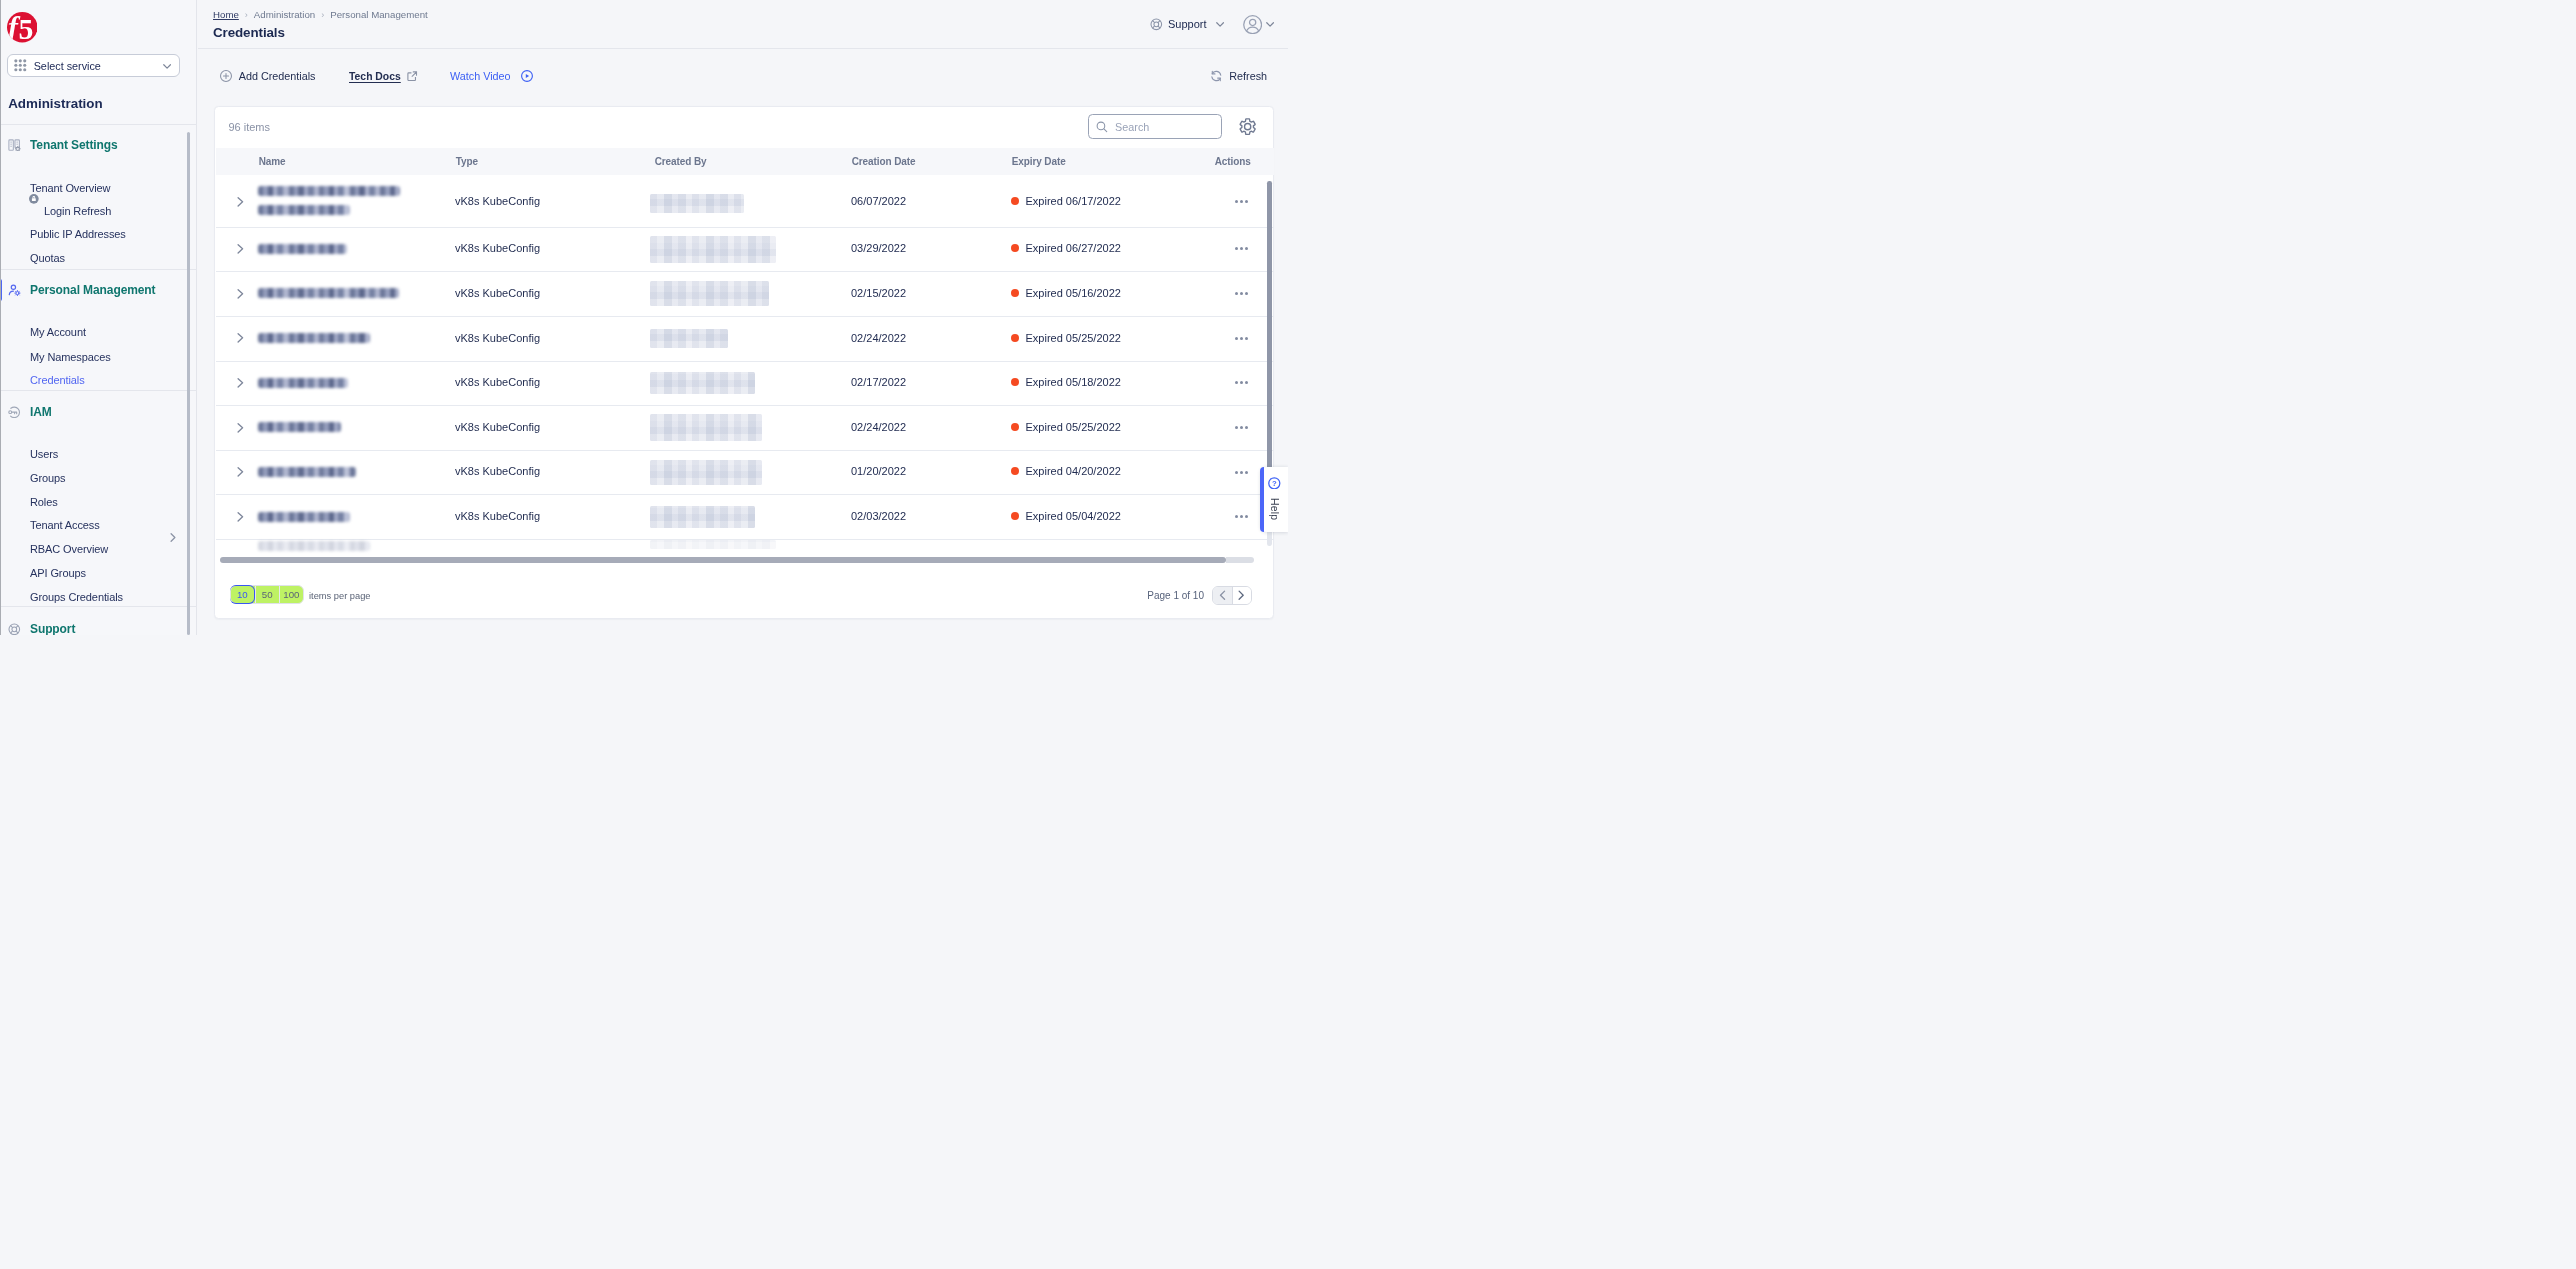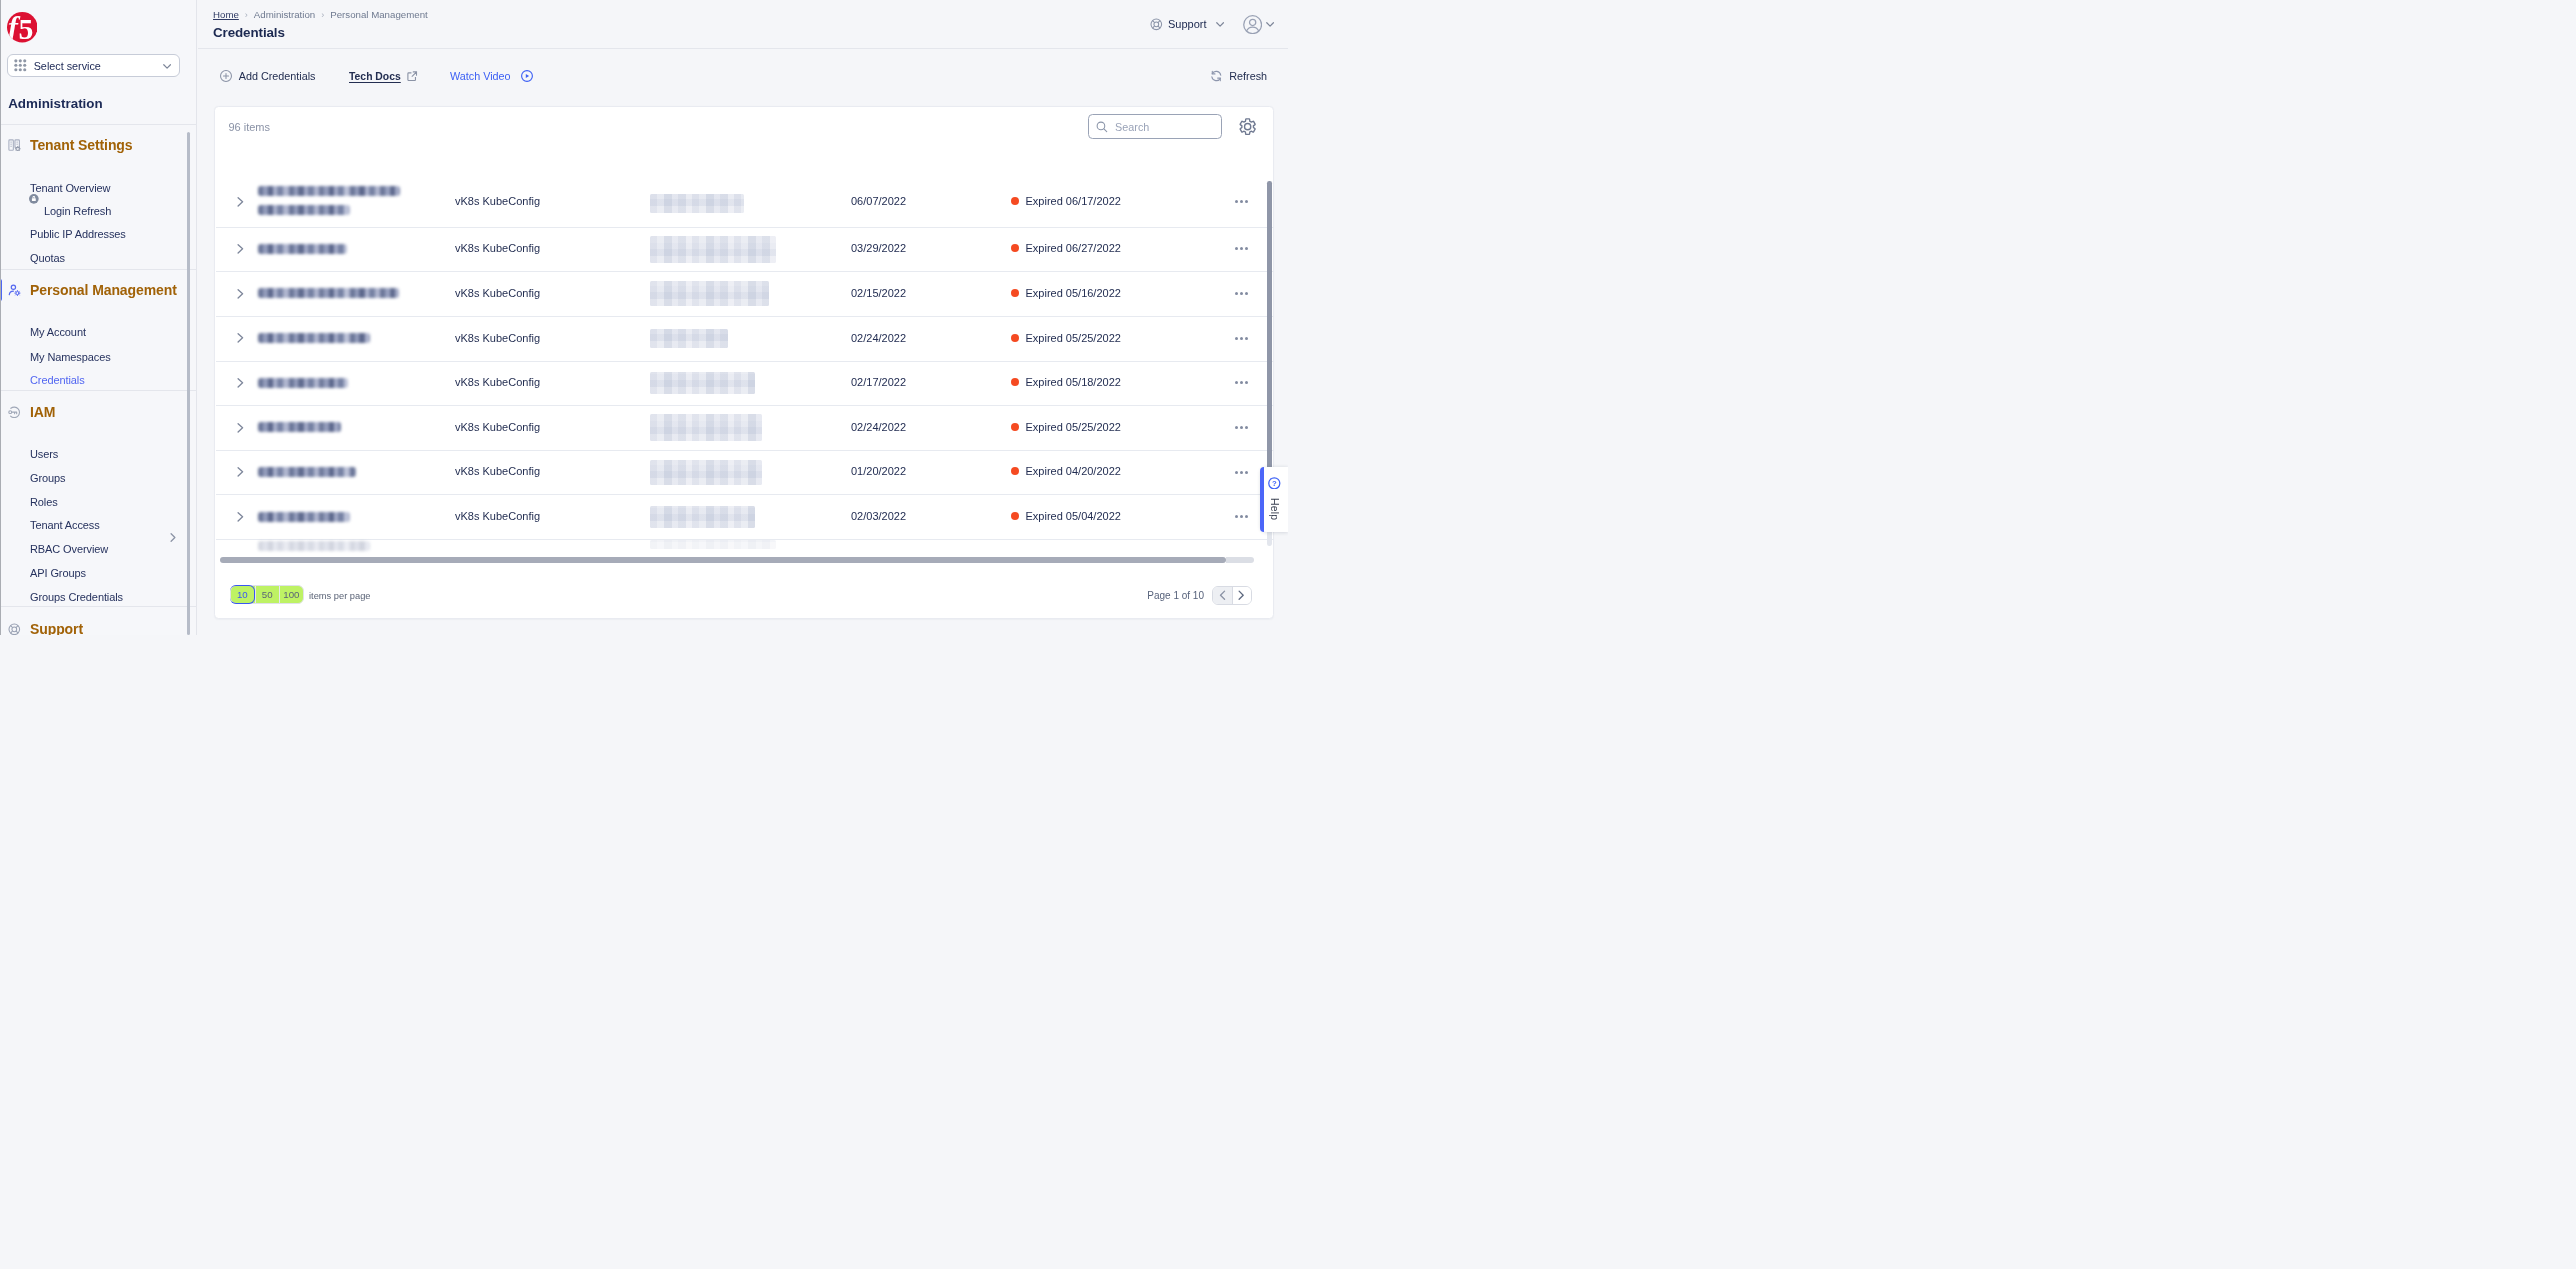--- a/index.html
+++ b/index.html
@@ -13,21 +13,21 @@
 #winedge { position:absolute; left:0; top:0; width:0.7px; height:635px; background:#aaadb3; z-index:50; }
 #logo { position:absolute; left:6.7px; top:12px; width:30.5px; height:30.5px; }
 #selbox { position:absolute; left:7.4px; top:54px; width:173px; height:23px; background:#fff; border:0.7px solid #c7ccd8; border-radius:6px; display:flex; align-items:center; }
 #selbox .grid { margin-left:6px; }
 #selbox .lbl { margin-left:6.7px; font-size:10.8px; color:#202c58; letter-spacing:0; }
 #selbox .chev { position:absolute; right:8.2px; top:9px; }
 #admin-h { position:absolute; left:8.2px; top:96px; font-size:13.4px; font-weight:700; color:#1c2a56; letter-spacing:0; }
 .sdiv { position:absolute; left:0; width:197px; height:0.7px; background:#e4e6ec; }
 .nav-sec { position:absolute; left:0; width:197px; height:18px; display:flex; align-items:center; }
 .nav-sec .ic { position:absolute; left:8.2px; width:12.6px; height:12.6px; }
-.nav-sec .t { position:absolute; left:30px; font-size:14px; font-weight:700; color:#a16207; letter-spacing:-0.1px; }
+.nav-sec .t { position:absolute; left:30px; font-size:12px; font-weight:700; color:#0f766e; letter-spacing:-0.1px; }
 .nav-it { position:absolute; left:30px; font-size:11px; color:#26325e; white-space:nowrap; letter-spacing:-0.1px;margin-top:12px; }
 #bluebar { position:absolute; left:0; top:279px; width:2.2px; height:22px; background:#4c66f3; border-radius:0 2.2px 2.2px 0; }
 #sb-scroll { position:absolute; left:187px; top:132px; width:3.3px; height:503px; background:#b6bcc8; border-radius:2.2px; }
 
 
 #topbar { position:absolute; left:198px; top:0; width:1090px; height:49px; border-bottom:0.7px solid #e4e6ec; }
 #crumbs { position:absolute; left:213px; top:9px; font-size:9.7px; color:#6f7a90; }
 #crumbs a { color:#2f3a64; text-decoration:underline; }
 #crumbs .sep { color:#a7aebc; margin:0 6px; font-size:9px; }
 #pgtitle { position:absolute; left:213px; top:25px; font-size:13.4px; font-weight:700; color:#1c2951; letter-spacing:-0.1px; }
@@ -255,20 +255,28 @@
     <div id="searchbox">
       <svg style="margin-left:7.4px" width="12" height="12" viewBox="0 0 17 17" fill="none" stroke="#8b95a9" stroke-width="1.5" stroke-linecap="round">
           <circle cx="7" cy="7" r="5.4"></circle>
           <path d="M11.2 11.2l4 4"></path>
         </svg>
       <span class="ph">Search</span>
     </div>
     <svg id="gear" width="19.3" height="19.3" viewBox="0 0 24 24" style="top:10.4px">
       <path fill="none" stroke="#6e7890" stroke-width="1.7" stroke-linejoin="round" d="M19.14 12.94c.04-.3.06-.61.06-.94 0-.32-.02-.64-.07-.94l2.03-1.58a.49.49 0 0 0 .12-.61l-1.92-3.32a.49.49 0 0 0-.59-.22l-2.39.96a7 7 0 0 0-1.62-.94l-.36-2.54a.48.48 0 0 0-.48-.41h-3.84a.48.48 0 0 0-.47.41l-.36 2.54c-.59.24-1.13.57-1.62.94l-2.39-.96a.49.49 0 0 0-.59.22L2.73 8.87a.49.49 0 0 0 .12.61l2.03 1.58c-.05.3-.09.63-.09.94s.02.64.07.94l-2.03 1.58a.49.49 0 0 0-.12.61l1.92 3.32c.12.22.37.29.59.22l2.39-.96c.5.38 1.03.7 1.62.94l.36 2.54c.05.24.24.41.48.41h3.84c.24 0 .44-.17.47-.41l.36-2.54c.59-.24 1.13-.56 1.62-.94l2.39.96c.22.08.47 0 .59-.22l1.92-3.32a.49.49 0 0 0-.12-.61l-2.01-1.58zM12 15.9a3.9 3.9 0 1 1 0-7.8 3.9 3.9 0 0 1 0 7.8z"></path>
     </svg>
+    <div id="thead">
+      <span class="th" style="left:43px">Name</span>
+      <span class="th" style="left:240px">Type</span>
+      <span class="th" style="left:439px">Created By</span>
+      <span class="th" style="left:636px">Creation Date</span>
+      <span class="th" style="left:796px">Expiry Date</span>
+      <span class="th" style="left:999px">Actions</span>
+    </div>
     <div class="rowsep" style="top:120px"></div>
       <div class="rowsep" style="top:164px"></div>
     <div class="rowsep" style="top:209px"></div>
       <div class="rowsep" style="top:254px"></div>
     <div class="rowsep" style="top:298px"></div>
       <div class="rowsep" style="top:343px"></div>
     <div class="rowsep" style="top:387px"></div>
       <div class="rowsep" style="top:432px"></div>
 
     <svg class="rchev" style="top:90px" width="6.7" height="9.7" viewBox="0 0 9 13" fill="none" stroke="#7e879b" stroke-width="1.8" stroke-linecap="round" stroke-linejoin="round">

